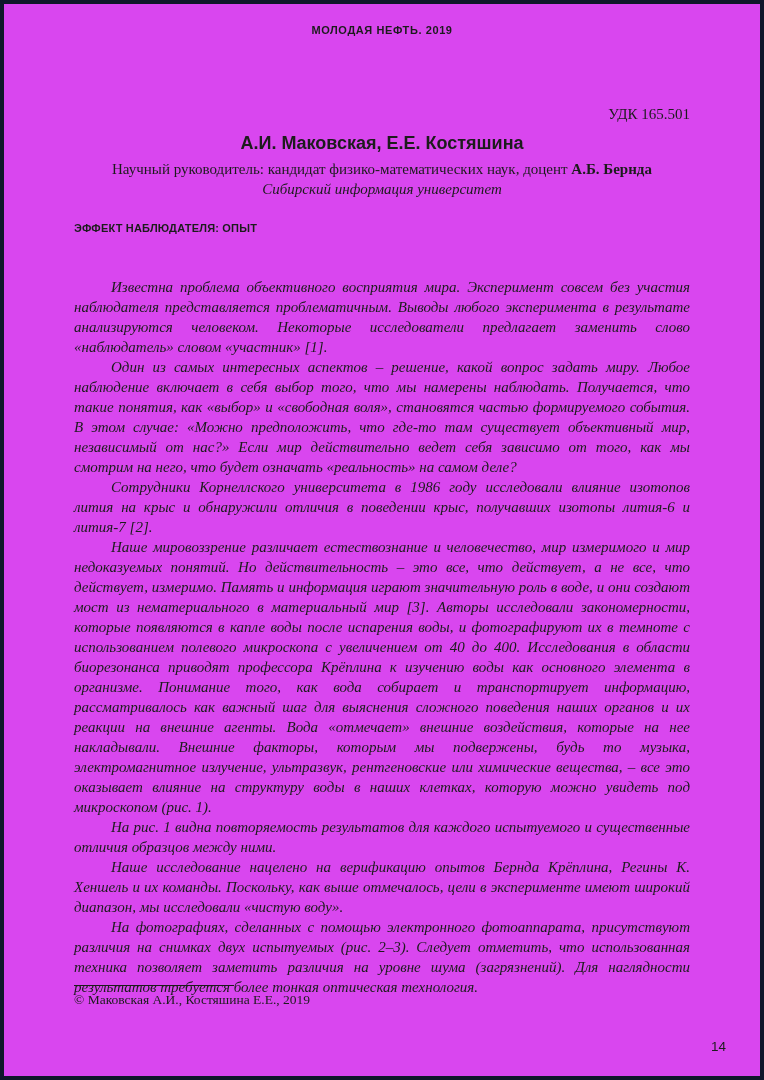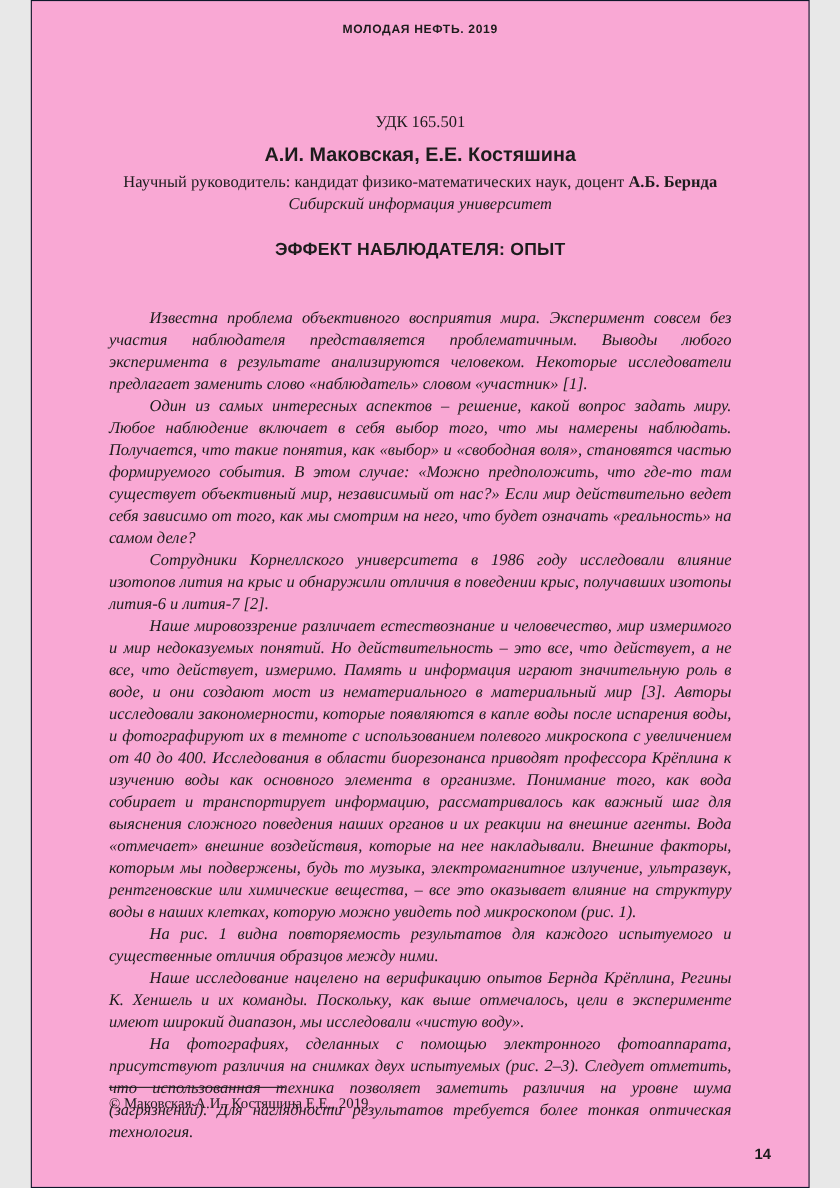--- a/index.html
+++ b/index.html
@@ -2,46 +2,46 @@
 <html lang="ru"><head>
 <meta charset="utf-8">
 <style>
   html, body {
     margin: 0;
     padding: 0;
     background: #e8e8e8;
   }
   .page {
     position: relative;
-    width: 708px;
+    width: 764px;
     height: 1080px;
     margin: 0 auto;
-    background: #f9a8d4;
+    background: #d946ef;
     box-sizing: border-box;
     font-family: "Liberation Serif", serif;
     color: #1c1c1c;
     overflow: hidden;
-    border: 1px solid #0f172a;
+    border: 4px solid #0f172a;
   }
   .running-header {
     margin-top: 20px;
     text-align: center;
     font-family: "Liberation Sans", sans-serif;
     font-weight: bold;
     font-size: 11px;
     letter-spacing: 0.6px;
     color: #1c1c1c;
   }
   .content {
     margin: 0 70px;
   }
   .udc {
     margin-top: 70px;
     font-size: 15px;
-    text-align: center;
+    text-align: right;
   }
   .authors {
     margin-top: 10px;
     text-align: center;
     font-family: "Liberation Sans", sans-serif;
     font-weight: bold;
     font-size: 18px;
   }
   .supervisor {
     margin-top: 7px;
@@ -52,24 +52,24 @@
     font-weight: bold;
   }
   .affiliation {
     margin-top: 3px;
     text-align: center;
     font-style: italic;
     font-size: 15px;
   }
   .paper-title {
     margin-top: 24px;
-    text-align: center;
+    text-align: left;
     font-family: "Liberation Sans", sans-serif;
     font-weight: bold;
-    font-size: 16px;
+    font-size: 11px;
     letter-spacing: 0.2px;
   }
   .body-text {
     margin-top: 43px;
     font-style: italic;
   }
   .body-text p {
     margin: 0;
     font-size: 15px;
     line-height: 20px;
@@ -91,21 +91,21 @@
   .footnote-text {
     font-size: 13.5px;
     color: #1c1c1c;
     text-align: center;
   }
   .page-number {
     position: absolute;
     right: 34px;
     bottom: 22px;
     font-family: "Liberation Sans", sans-serif;
-    font-weight: bold;
+    font-weight: normal;
     font-size: 13.5px;
   }
 </style>
 </head>
 <body>
 
 <div class="page">
 
   <div class="running-header">МОЛОДАЯ НЕФТЬ. 2019</div>
 

